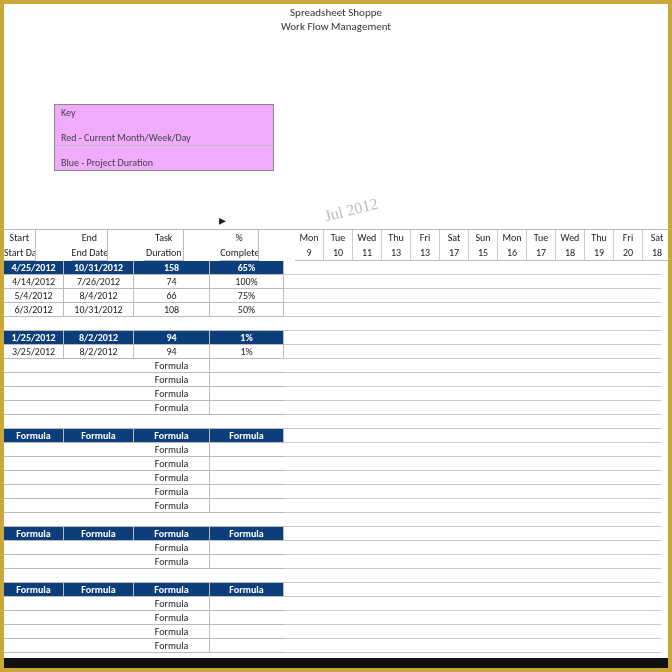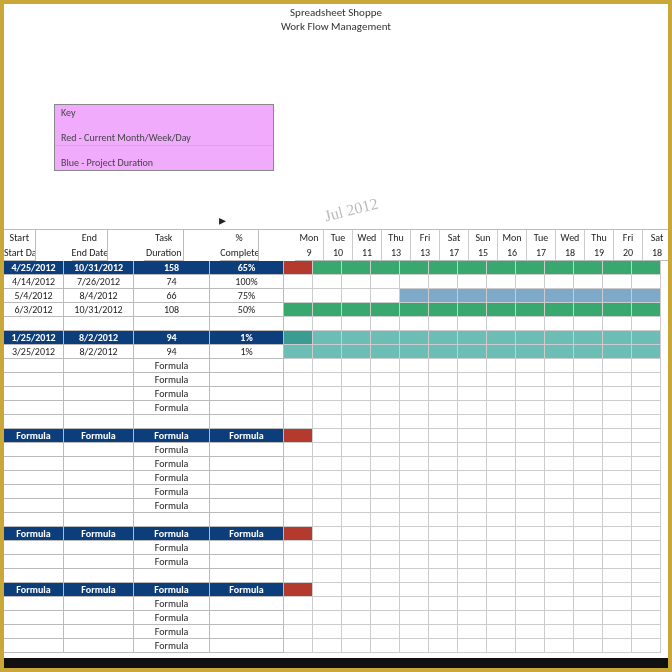--- a/index.html
+++ b/index.html
@@ -25,21 +25,21 @@
   .keybox .kt:last-child { border-bottom: none; }
   .keybox .title { border: none; padding: 1px 6px 2px 6px; }
 
   .sheet {
     position: absolute;
     left: 0; top: 225px;
     width: 668px;
   }
 
   .hdr-row { display: flex; height: 16px; gap: 36px; }
-  .data-row { display: flex; height: 14px; }
+  .data-row { display: flex; height: 14px; align-items: flex-end; }
 
   .c-left {
     border: 1px solid #bbb;
     border-top: none;
     border-left: none;
     text-align: center;
     font-size: 10px;
     line-height: 13px;
     color: #222;
     background: #fff;

